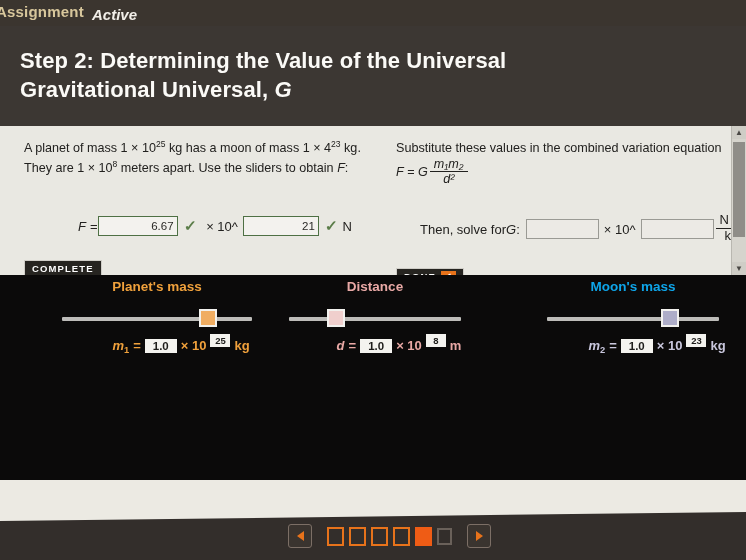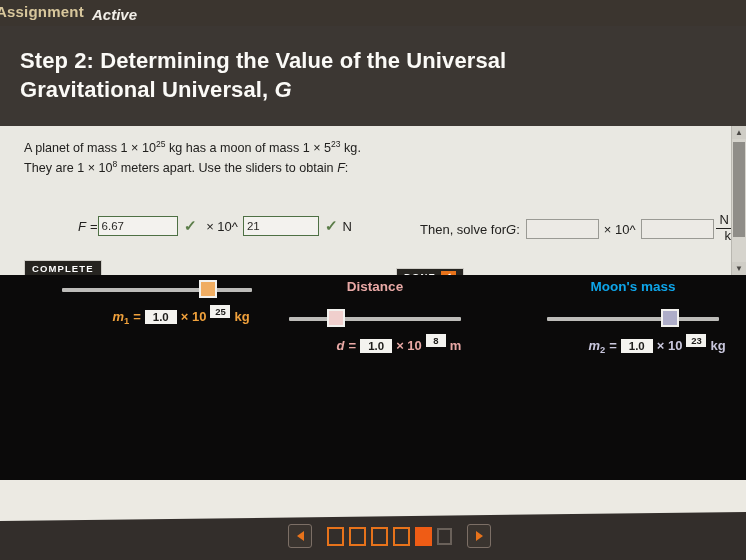--- a/index.html
+++ b/index.html
@@ -106,21 +106,21 @@
 
   .inputbox {
     display: inline-block;
     box-sizing: border-box;
     height: 20px;
     background: #f3f2ee;
     font-size: 11.5px;
     color: #2b2a27;
     line-height: 18px;
     padding: 0 3px;
-    text-align: left;
+    text-align: right;
   }
   .inputbox.green { border: 1.6px solid #4e7044; width: 80px; }
   .inputbox.plain { border: 1.3px solid #9a9a94; width: 73px; background: #eceae5; }
   .inputbox.w-exp { width: 76px; }
 
   .check {
     color: #5b7d49;
     font-size: 15px;
     font-weight: bold;
     margin: 0 5px 0 6px;
@@ -323,36 +323,39 @@
   <div class="title-text">
     <span>Step 2: Determining the Value of the Universal</span><br>
     <span>Gravitational Universal, </span><span class="ital">G</span>
   </div>
 </div>
 
 <div class="panel">
   <div class="panel-inner">
 
     <div class="col col-left">
-      <span>A planet of mass 1 × 10</span><sup>25</sup><span> kg has a moon of mass 1 × 5</span><sup>23</sup><span> kg. They are 1 × 10</span><sup>8</sup><span> meters apart. Use the sliders to obtain </span><span class="ital">F</span><span>:</span>
+      <span>A planet of mass 1 × 10</span><sup>25</sup><span> kg has a moon of mass 1 × 4</span><sup>23</sup><span> kg. They are 1 × 10</span><sup>8</sup><span> meters apart. Use the sliders to obtain </span><span class="ital">F</span><span>:</span>
     </div>
 
     <div class="eqrow eqrow-left">
       <span class="eqlabel">F</span>
       <span>=</span>
       <input class="inputbox green" type="text" value="6.67" style="">
       <span class="check">✓</span>
       <span class="eqplain">× 10^</span>
       <input class="inputbox green w-exp" type="text" value="21" style="">
       <span class="check">✓</span>
       <span>N</span>
     </div>
 
     <div class="chip chip-complete">COMPLETE</div>
 
+    <div class="col col-right">
+      <span>Substitute these values in the combined variation equation </span><span class="ital">F</span><span> = </span><span class="ital">G</span><span class="frac"><span class="num">m₁m₂</span><span class="den">d²</span></span>
+    </div>
 
     <div class="eqrow eqrow-right">
       <span>Then, solve for </span>
         <span class="ital">G</span>
         <span>:</span>
       <span style="width:6px"></span>
       <input class="inputbox plain" type="text" value="" style="">
       <span class="eqplain">× 10^</span>
       <input class="inputbox plain" type="text" value="" style="">
       <span class="frac units">
@@ -368,20 +371,21 @@
 
 <div class="scrollbar">
   <div class="sb-arrow up">▲</div>
   <div class="sb-thumb"></div>
   <div class="sb-arrow down">▼</div>
 </div>
 
 <div class="sim">
 
   <div class="slider-group sg-planet">
+    <div class="sg-title">Planet's mass</div>
     <div class="slider">
       <div class="track"></div>
       <div class="thumb thumb-planet"></div>
     </div>
     <div class="sg-eq">
       <span class="var"><span>m</span><sub>1</sub></span>
       <span>=</span>
       <span class="valbox">1.0</span>
       <span>× 10</span>
       <span class="expbox">25</span>

